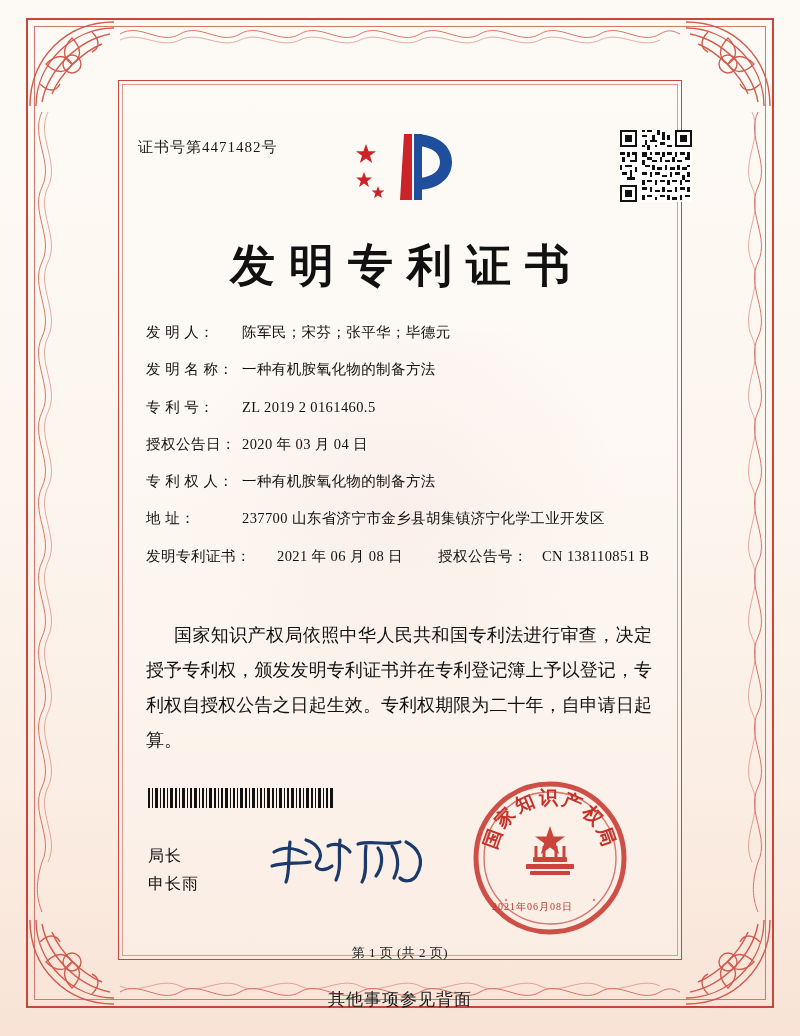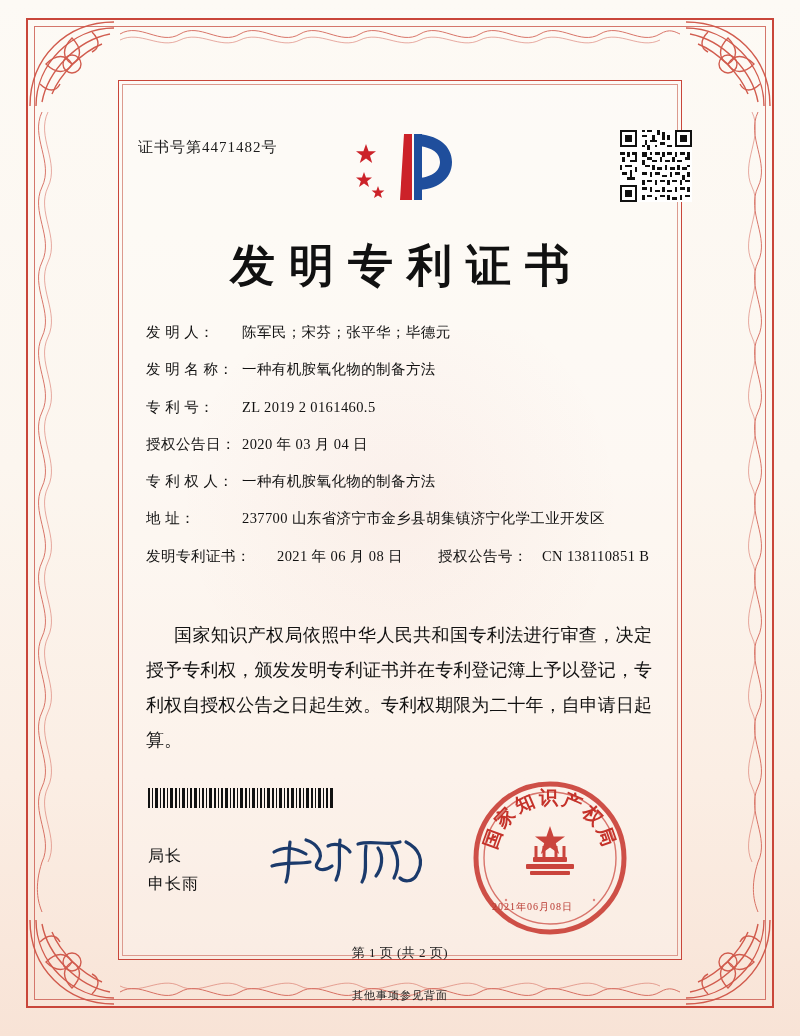--- a/index.html
+++ b/index.html
@@ -209,21 +209,21 @@
     left: 0; right: 0; top: 944px;
     text-align: center;
     font-size: 13px;
     color: #222;
     letter-spacing: 0.5px;
   }
   .footer-note {
     position: absolute;
     left: 0; right: 0; top: 988px;
     text-align: center;
-    font-size: 11px;
+    font-size: 17px;
     color: #1a1a1a;
     letter-spacing: 1px;
   }
   .watermark {
     position: absolute;
     left: 150px; top: 330px;
     width: 500px; height: 430px;
     pointer-events: none;
     opacity: 0.045;
     background: radial-gradient(circle at 50% 40%, #c9463a 0%, rgba(201,70,58,0) 62%);

